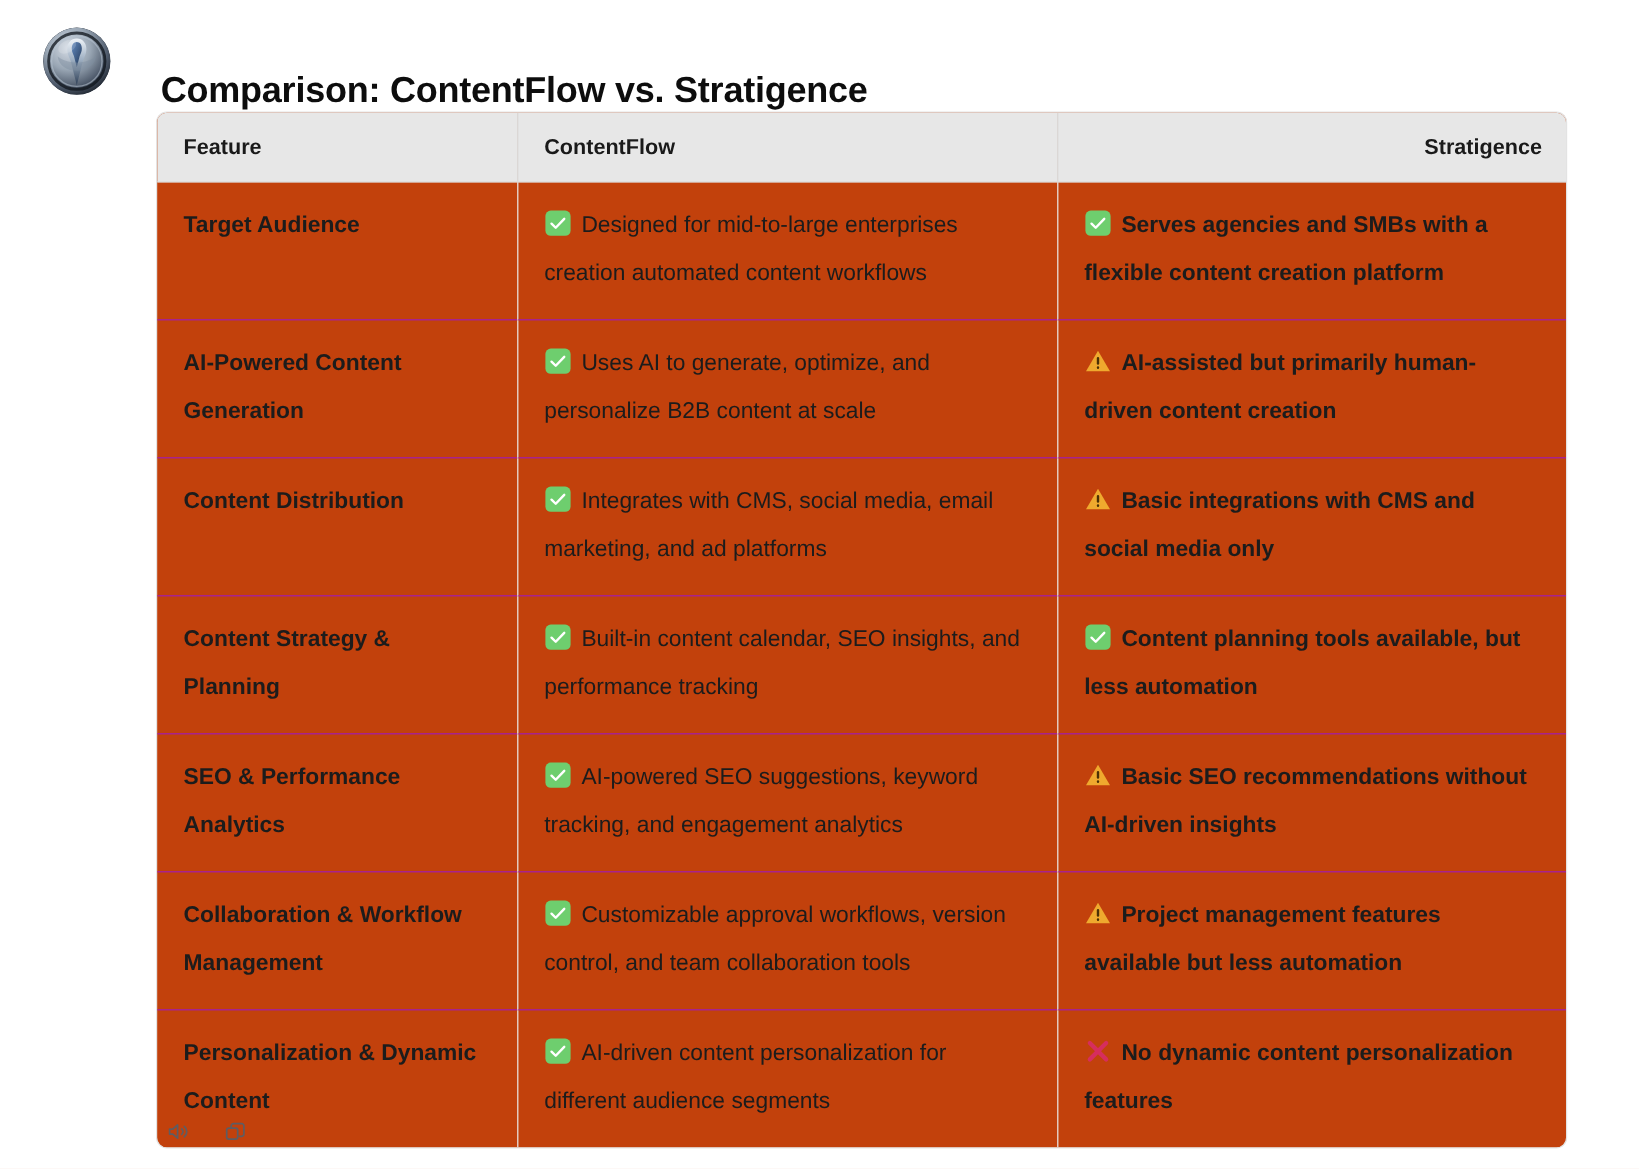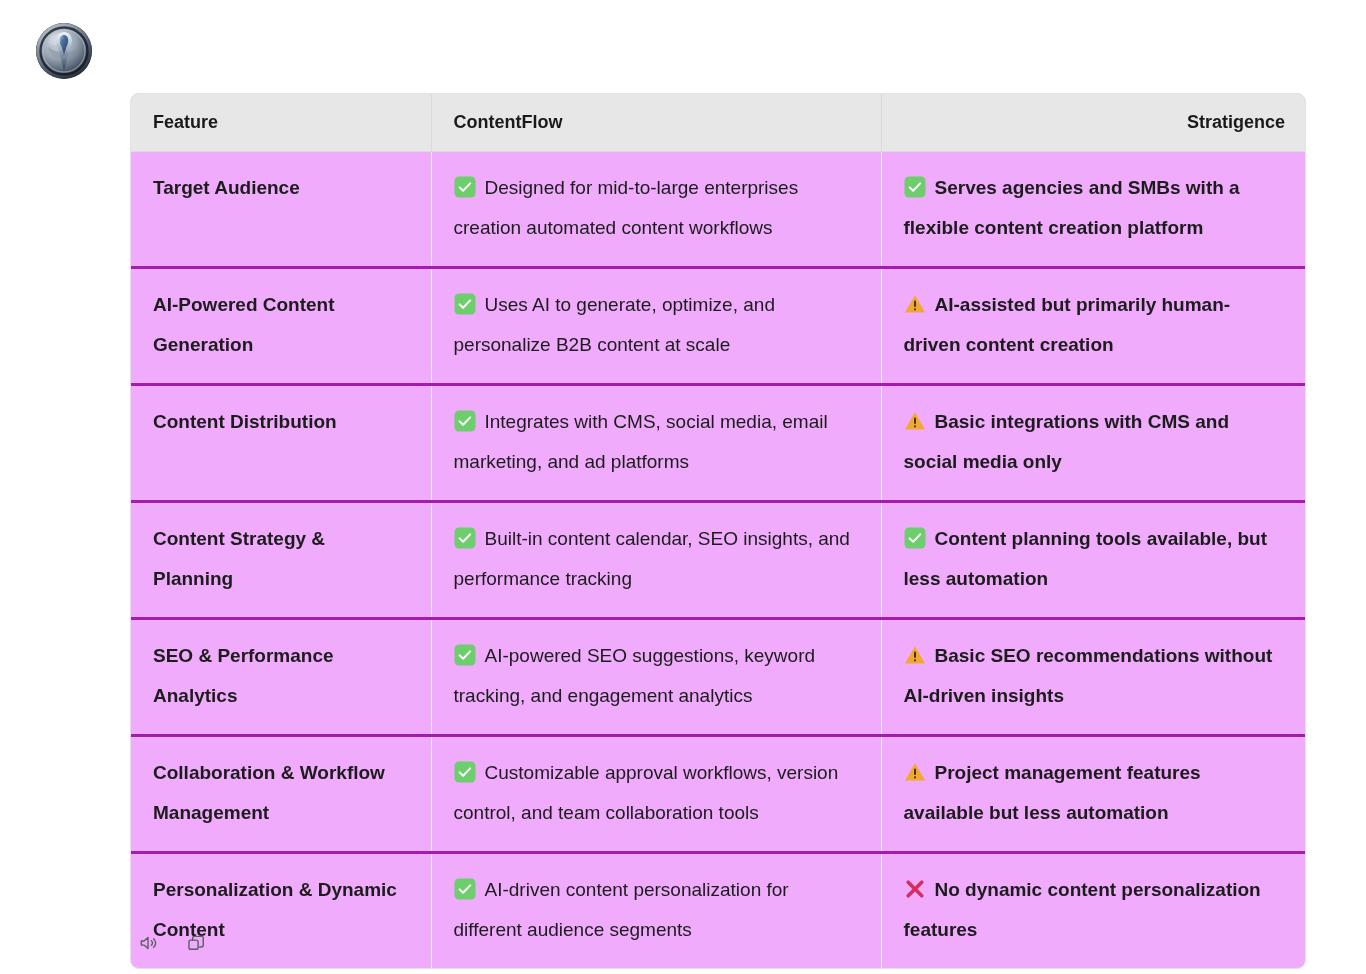--- a/index.html
+++ b/index.html
@@ -46,21 +46,21 @@
 
   
   .table-wrap {
     position: absolute;
     left: 130px;
     top: 93px;
     width: 1176px;
     border: 1px solid #e3e3e3;
     border-radius: 9px;
     overflow: hidden;
-    background: #f0abfc;
+    background: #c2410c;
   }
   table.cmp {
     width: 100%;
     border-collapse: collapse;
     table-layout: fixed;
   }
   table.cmp col.c1 { width: 300px; }
   table.cmp col.c2 { width: 450px; }
   table.cmp col.c3 { width: 426px; }
 
@@ -72,21 +72,21 @@
     color: #1a1a1a;
     padding: 16px 22px 17px 22px;
     border-right: 1px solid #dadada;
     border-bottom: 1px solid #dcdcdc;
     vertical-align: middle;
     line-height: 24px;
   }
   table.cmp thead th:last-child { border-right: none; text-align: right; }
 
   table.cmp tbody td {
-    border-top: 3px solid #a21caf;
+    border-top: 1px solid #a21caf;
     border-right: 1px solid #ececec;
     padding: 16px 22px 18px 22px;
     vertical-align: top;
     font-size: 19px;
     line-height: 40px;
     color: #1c1c1c;
   }
   table.cmp tbody td:last-child { border-right: none; font-weight: bold; }
   table.cmp tbody tr:first-child td { border-top: none; }
 
@@ -154,20 +154,21 @@
       <circle cx="28" cy="28" r="28" fill="url(#chrome)"></circle>
       <circle cx="28" cy="28" r="23.5" fill="none" stroke="#0e1319" stroke-width="2.4" opacity="0.75"></circle>
       <circle cx="28" cy="28" r="21" fill="none" stroke="#b9c6d4" stroke-width="1.1" opacity="0.55"></circle>
       <path d="M28 9c5 0 8 4 8 9 0 4-2 7-3 10l-5 20-5-20c-1-3-3-6-3-10 0-5 3-9 8-9z" fill="url(#blade)"></path>
       <path d="M28 12c2.6 0 4.2 2.3 4.2 5.4 0 2.6-1 4.4-1.8 6.3L28 33l-2.4-9.3c-.8-1.9-1.8-3.7-1.8-6.3 0-3.1 1.6-5.4 4.2-5.4z" fill="url(#bluehi)" opacity="0.95"></path>
       <path d="M12 24c4 3 9 5 16 5s12-2 16-5c-1 7-7 12-16 12s-15-5-16-12z" fill="#7f8f9f" opacity="0.45"></path>
       <ellipse cx="20" cy="16" rx="8" ry="5" fill="#ffffff" opacity="0.16" transform="rotate(-28 20 16)"></ellipse>
     </svg>
   </div>
 
+  <h1 class="title">Comparison: ContentFlow vs. Stratigence</h1>
 
   <div class="table-wrap">
     <table class="cmp">
       <colgroup>
           <col class="c1">
           <col class="c2">
           <col class="c3">
         </colgroup>
       <thead>
         <tr>

